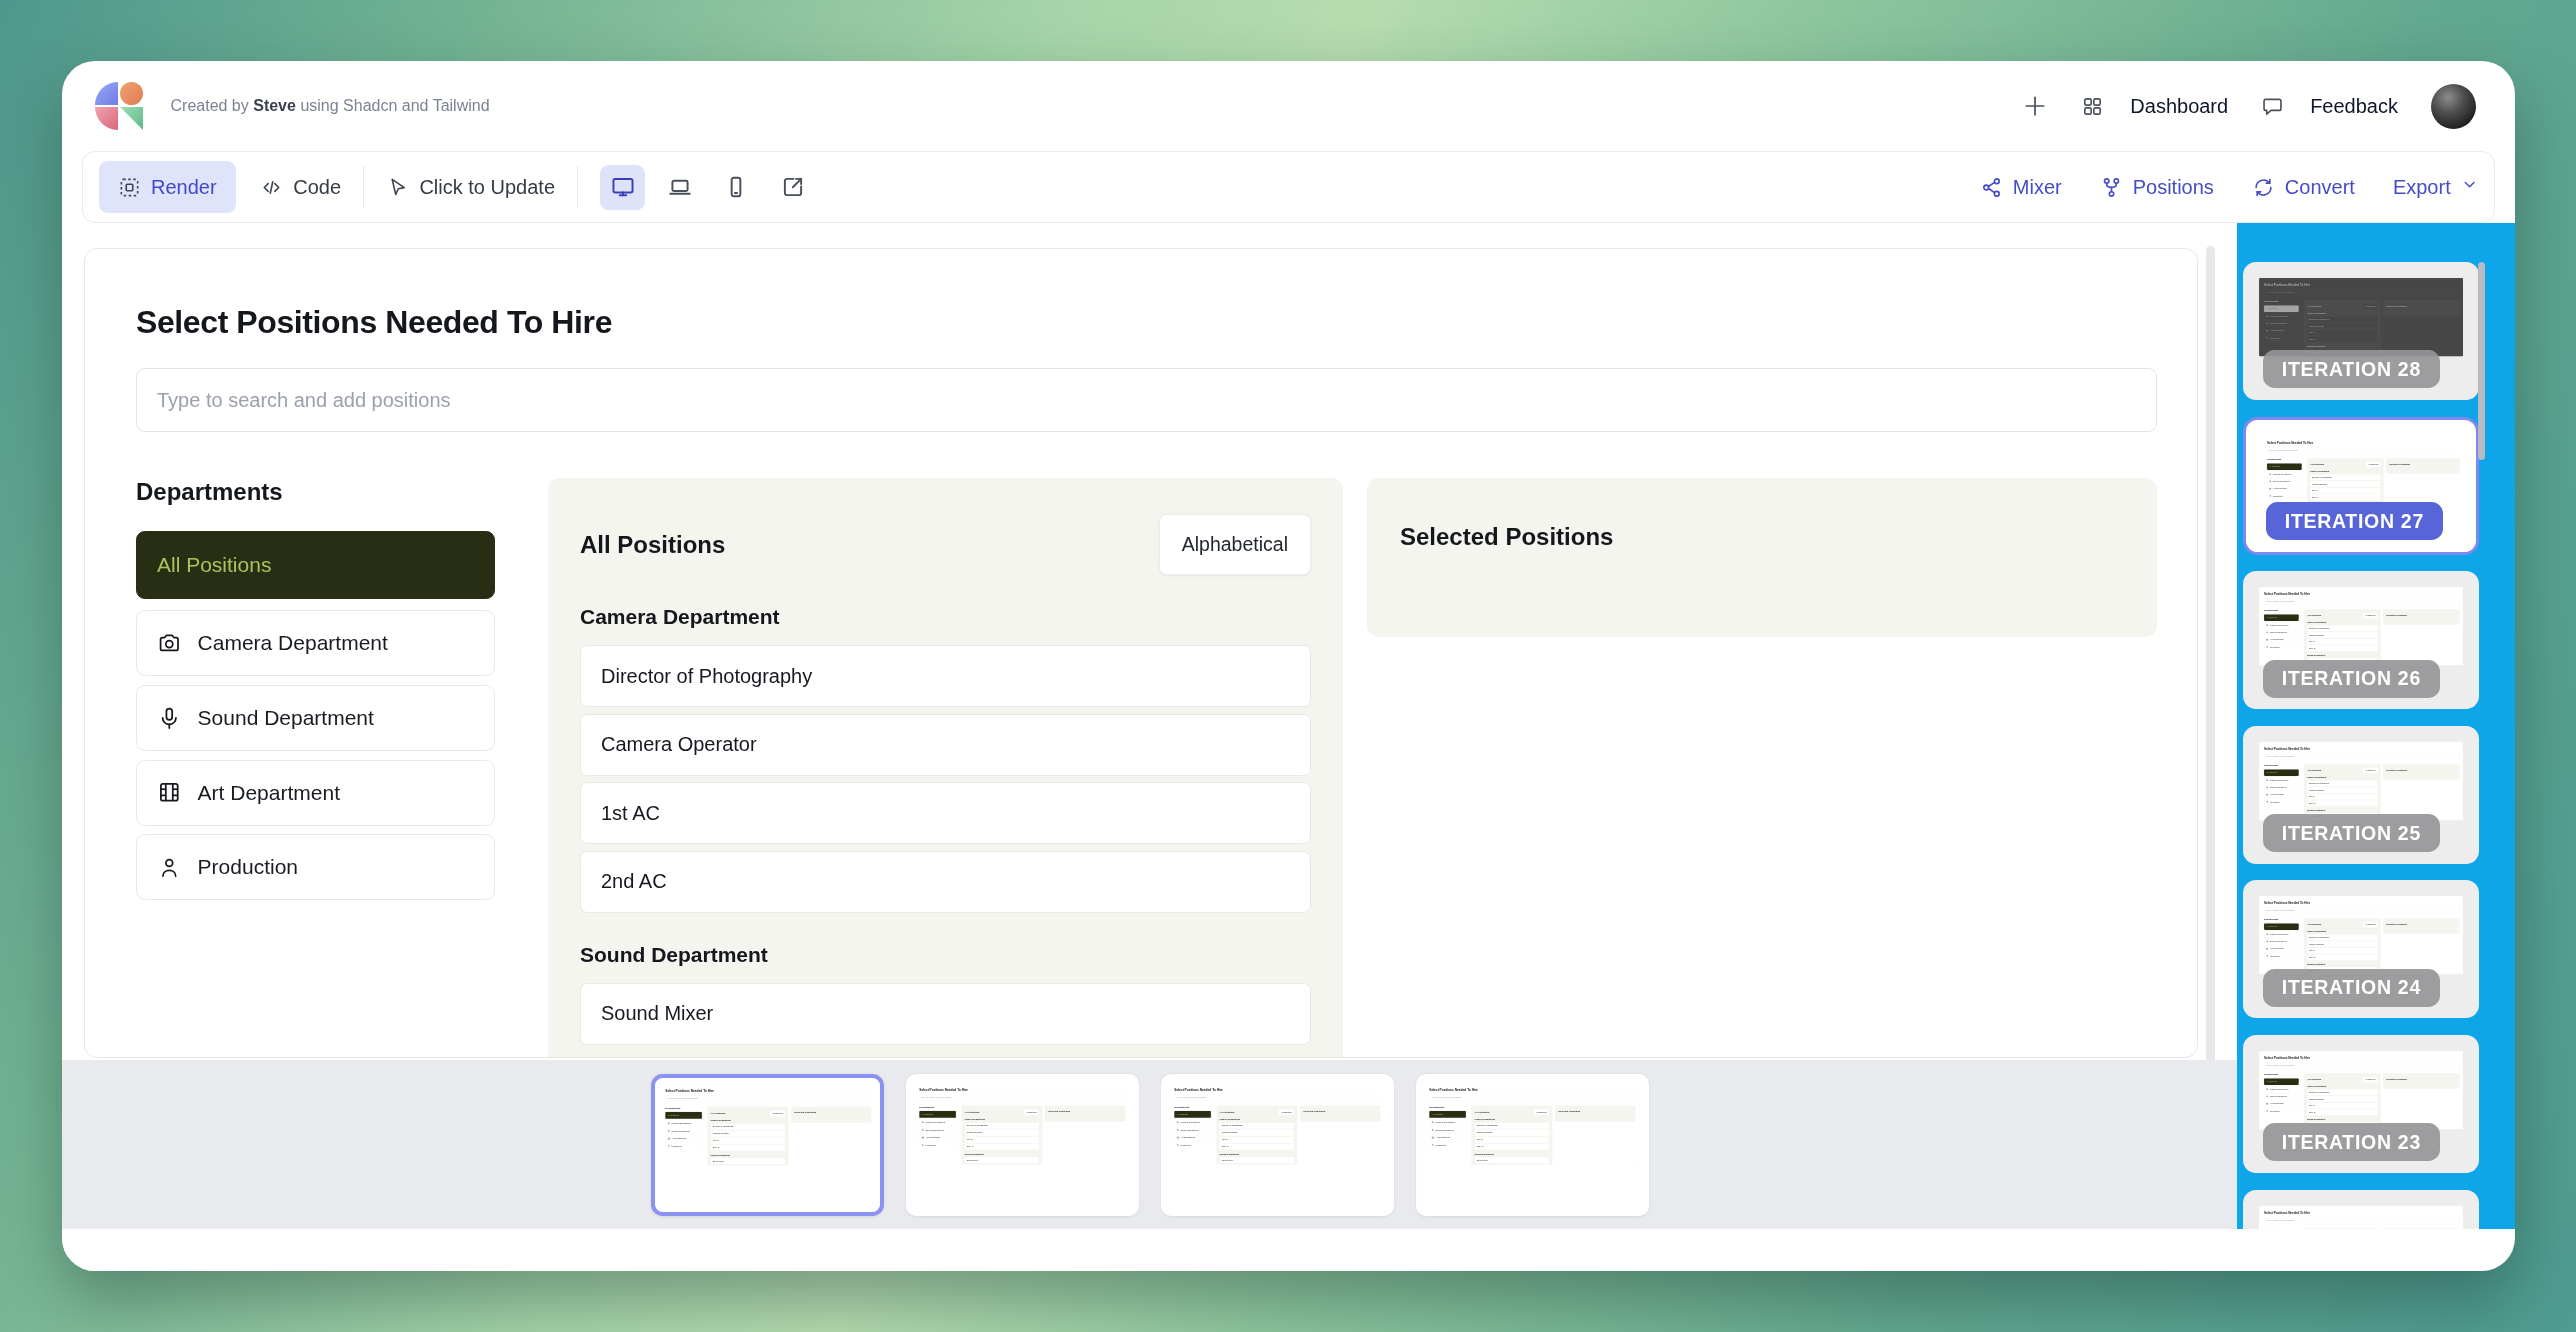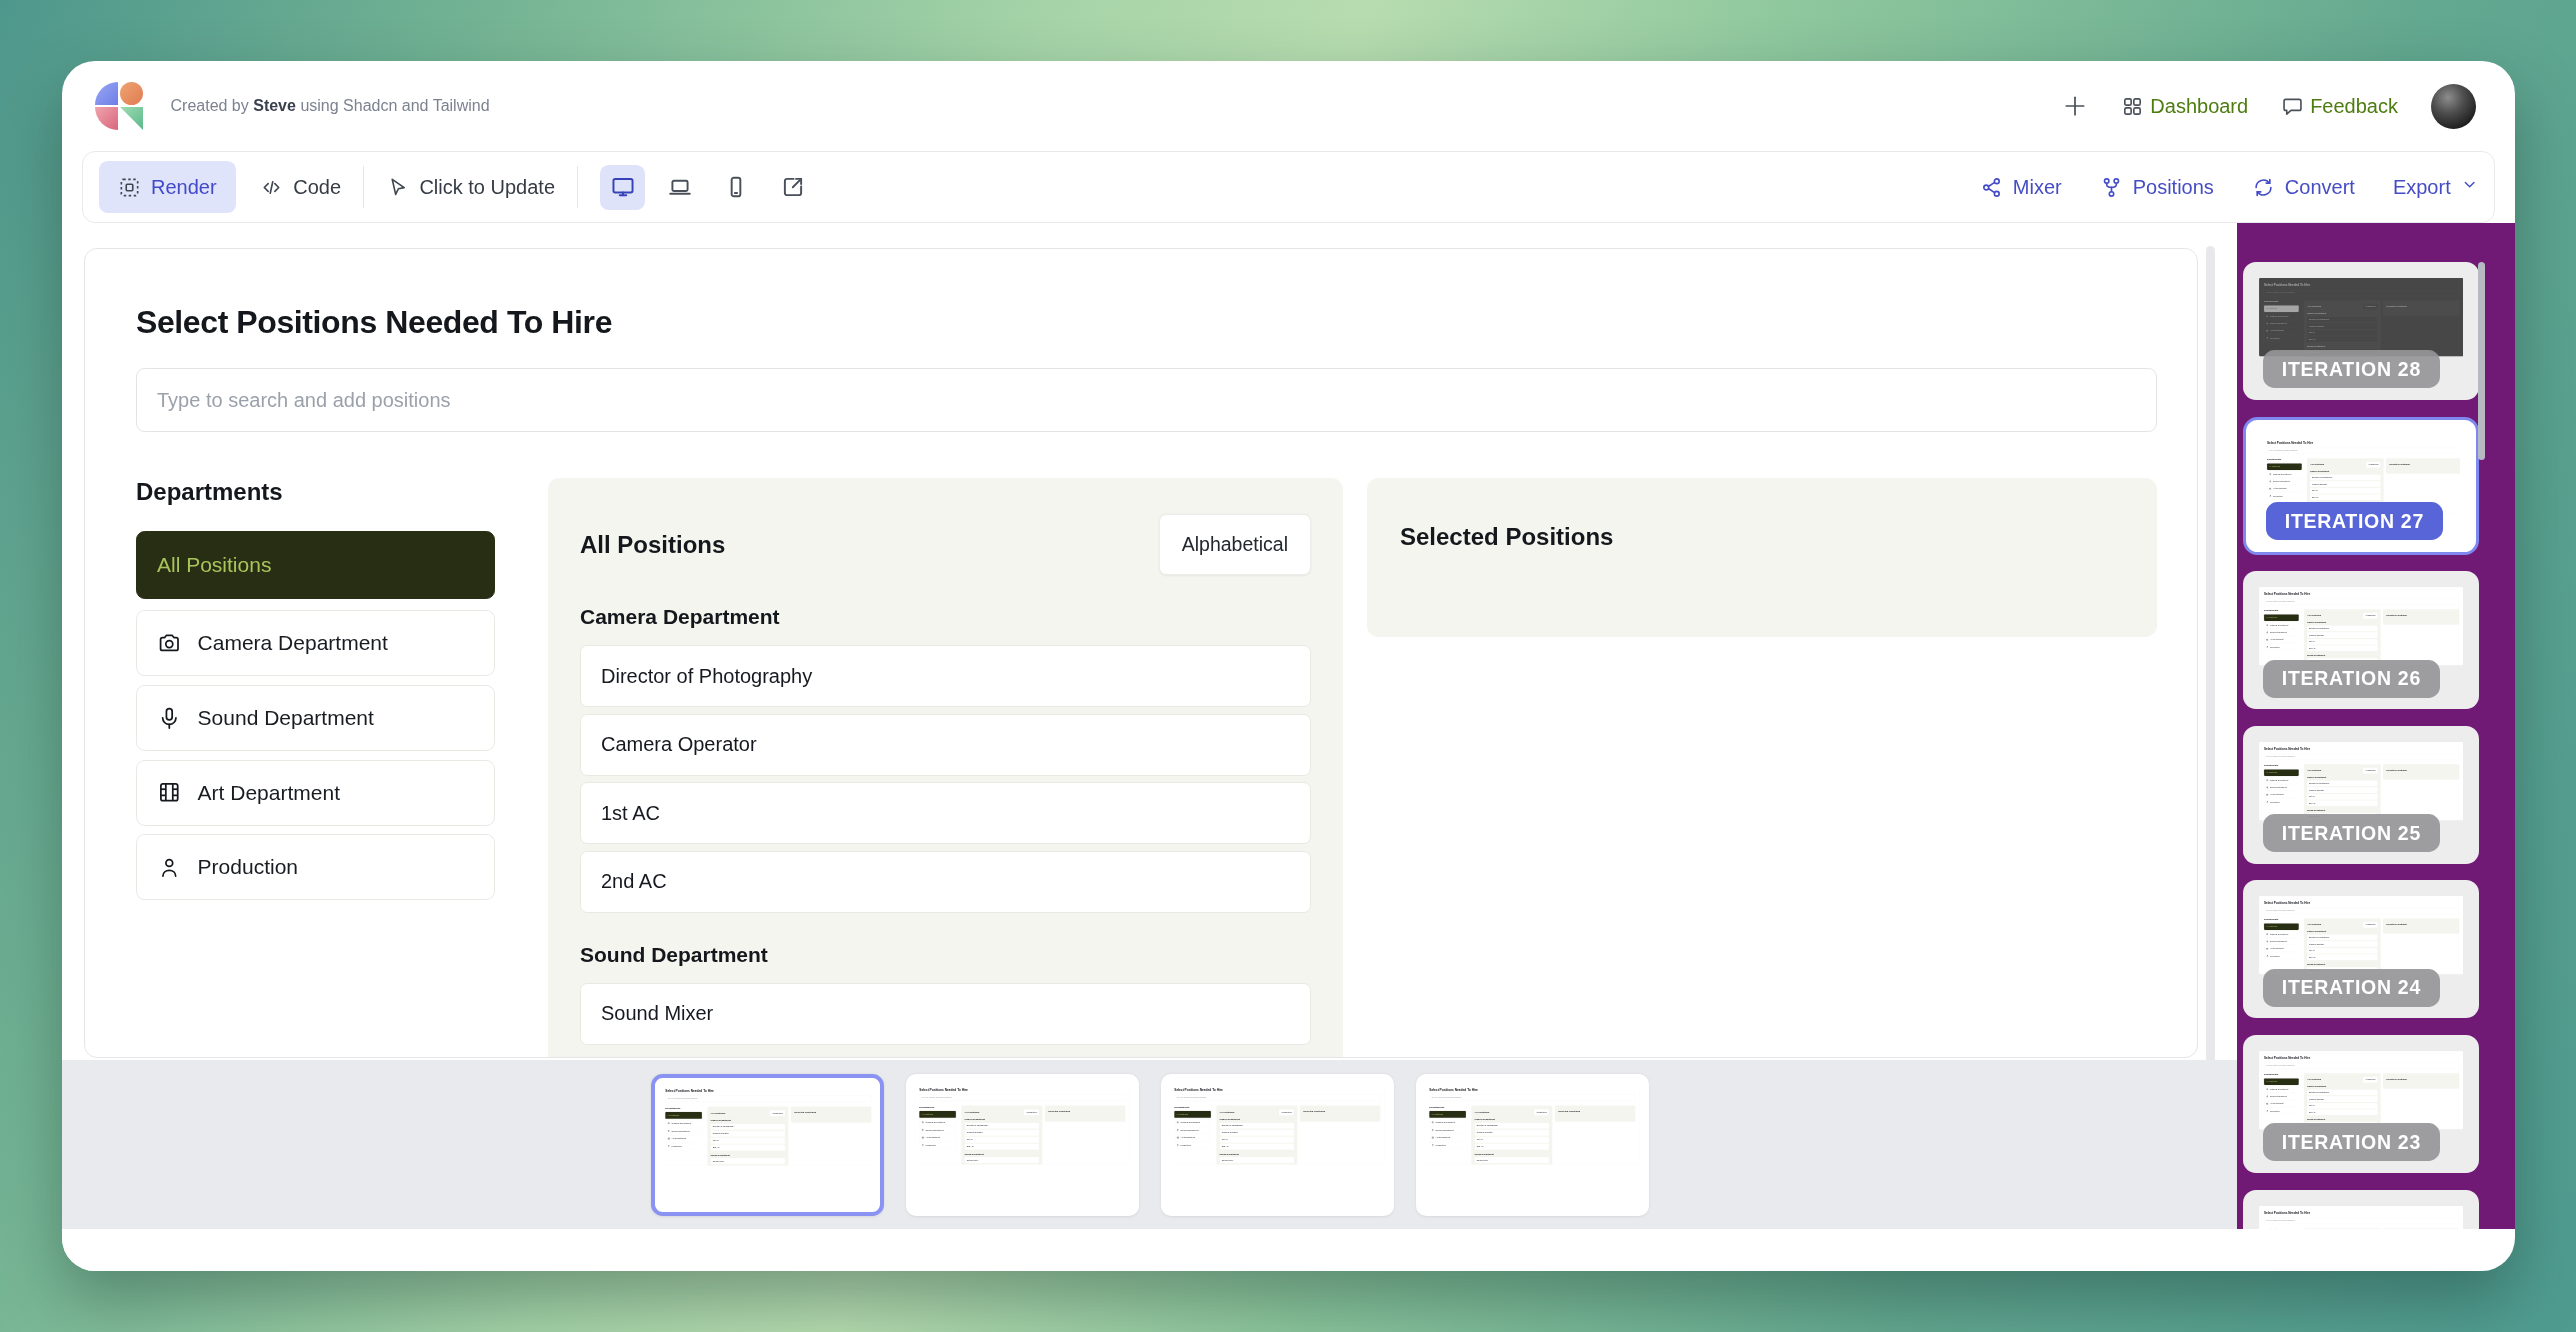--- a/index.html
+++ b/index.html
@@ -24,21 +24,21 @@
   .logo i { display:block; }
   .logo .q-tl { background:linear-gradient(135deg,#9aa9f3,#6e7de7); border-top-left-radius:100%; }
   .logo .q-tr { background:linear-gradient(135deg,#efa472,#e07b52); border-radius:50%; }
   .logo .q-bl { background:linear-gradient(135deg,#f0a3ae,#d9667c); border-bottom-left-radius:100%; }
   .logo .q-br { background:linear-gradient(135deg,#9edcb4,#5cb98a); clip-path:polygon(0 0,100% 0,100% 100%); }
   .proj-title { font-size:33px; font-weight:700; color:#14181e; letter-spacing:-0.4px; margin-left:23px; white-space:nowrap; }
   .created { margin-left:27.5px; font-size:16px; color:#7b8290; white-space:nowrap; }
   .created b { color:#3a414e; font-weight:700; }
   .hdr-spacer { flex:1; }
   .hdr-right { display:flex; align-items:center; gap:33px; color:#3f4650; }
-  .hdr-act { display:flex; gap:6px; font-size:20px; color:#4d7c0f; cursor:pointer; }
+  .hdr-act { display:flex; gap:26px; font-size:20px; color:#0f172a; cursor:pointer; }
   .hdr-act svg { width:23px; height:23px; stroke:#4a515b; }
   .icon-plus svg { width:26px; height:26px; stroke:#4a515b; }
   .avatar { width:45px; height:45px; border-radius:50%; background:radial-gradient(circle at 38% 30%, #8d8d8d 0%, #4d4d4d 38%, #141414 85%); flex:0 0 auto; cursor:pointer; }
 
   
   .toolbar {
     flex:0 0 auto; height:72px; margin:0 20px; border:1.4px solid #e8e9ec; border-radius:13px;
     display:flex; align-items:center; padding:0 16px; font-size:20px; color:#363c46;
   }
   .tb-btn { display:flex; align-items:center; gap:10px; cursor:pointer; white-space:nowrap; }
@@ -106,21 +106,21 @@
 
   
   .band { position:absolute; left:0; right:0; bottom:42px; height:169px; background:#e9eaed; display:flex; align-items:center; justify-content:center; gap:22px; }
   .carousel-thumb { width:233px; height:142px; background:#fff; border-radius:10px; position:relative; box-shadow:0 0.7px 2.9px rgba(0,0,0,.08); cursor:pointer; flex:0 0 auto; }
   .carousel-thumb.selected { border:4.3px solid #8a93f2; border-radius:11.6px; }
   .carousel-thumb .mini-clip { position:absolute; left:8.7px; top:8.7px; right:8.7px; bottom:8.7px; overflow:hidden; border-radius:2.9px; }
   .carousel-thumb.selected .mini-clip { left:5.8px; top:5.8px; right:5.8px; bottom:5.8px; }
   .carousel-thumb .mini-scale { transform:scale(0.102); }
 
   
-  .iterations { width:278px; flex:0 0 auto; position:relative; background:#701a75; height:calc(100% - 42px); overflow:hidden; padding:39px 0 0 5.8px; display:flex; flex-direction:column; gap:16.6px; }
+  .iterations { width:278px; flex:0 0 auto; position:relative; background:#0ea5e9; height:calc(100% - 42px); overflow:hidden; padding:39px 0 0 5.8px; display:flex; flex-direction:column; gap:16.6px; }
   .iteration-card { width:236px; height:138px; background:#ededee; border-radius:13px; position:relative; flex:0 0 au: auto; flex-shrink:0; cursor:pointer; }
   .iteration-card.selected { background:#fff; border:3.6px solid #7e88ef; border-radius:14.5px; }
   .iteration-card .mini-clip { position:absolute; left:16px; right:16px; top:16px; height:85px; overflow:hidden; }
   .iteration-card .mini-scale { transform:scale(0.0967); }
   .iteration-card.dark .mini-clip { filter:grayscale(1) invert(0.72); }
   .iter-badge {
     position:absolute; left:20px; bottom:11.6px; height:38px; padding:0 19px; border-radius:11.6px;
     background:rgba(150,150,153,.92); color:#fff; font-size:19.5px; font-weight:800; letter-spacing:0.7px;
     display:flex; align-items:center; white-space:nowrap;
   }

